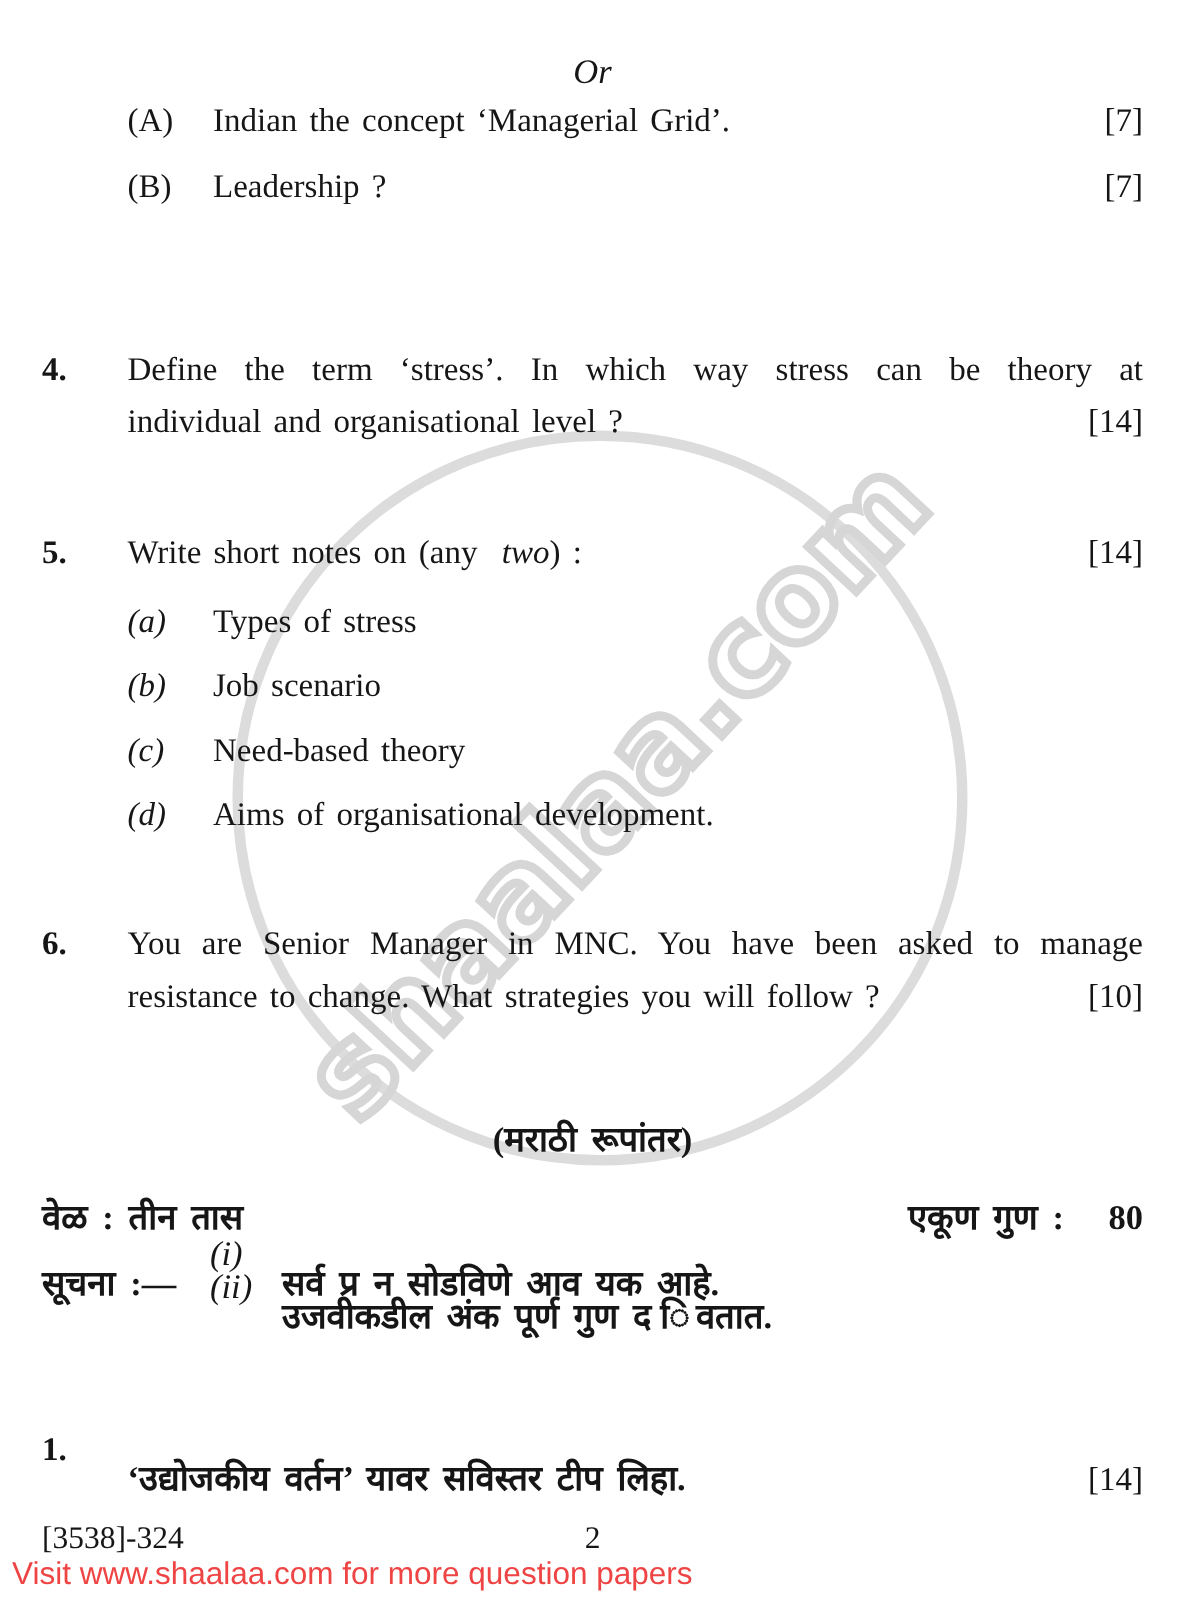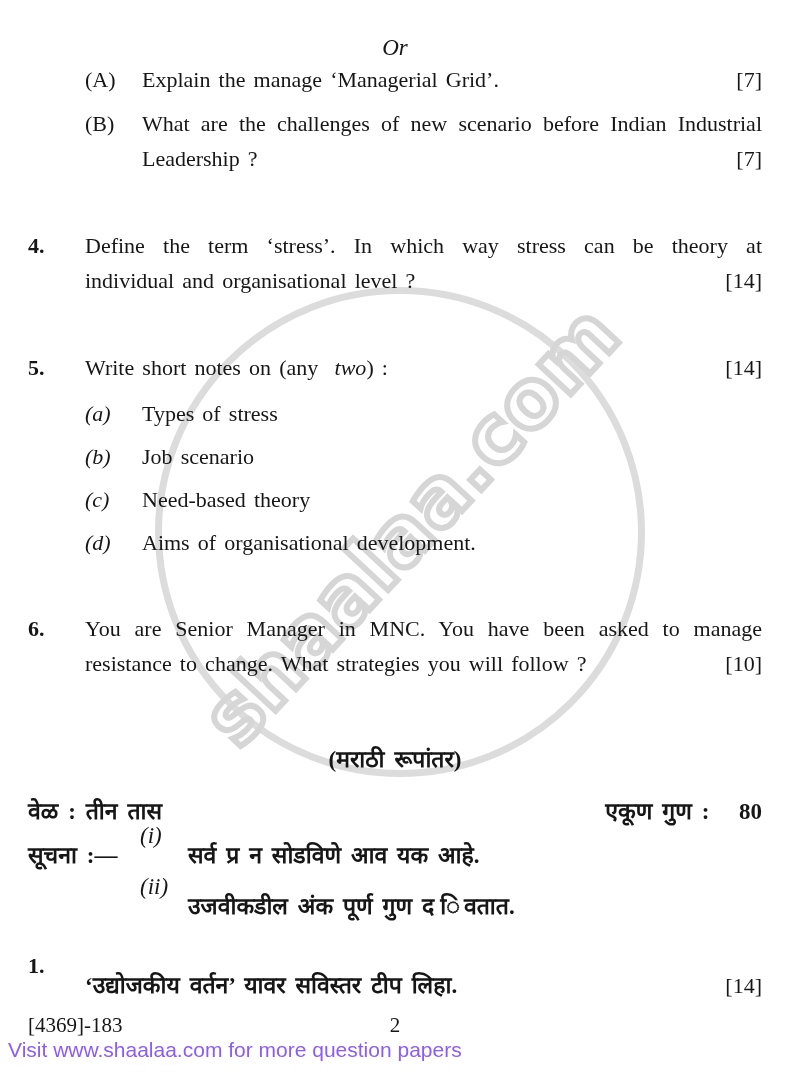--- a/index.html
+++ b/index.html
@@ -52,47 +52,46 @@
   .instr-label { position:absolute; left:0; top:0; }
   .ilbl { position:absolute; left:112px; top:0; font-style:italic; font-weight:normal; font-family:"Liberation Serif",serif; }
   .itext { position:absolute; left:160px; top:0;font-family:Liberation Serif, serif; }
   .mr-q .body { font-size:23px; }
   
   .footer-row { position:absolute; left:28px; top:1012px; width:734px; font-size:21px; line-height:26px; }
   .page-number { position:absolute; left:50%; transform:translateX(-50%); top:0; }
   .visit-line {
     position:absolute; left:8px; top:1037px; width:780px;
     font-family:"Liberation Sans","DejaVu Sans",sans-serif;
-    font-size:21px; line-height:26px; color:#8b5cf6; word-spacing:normal;
+    font-size:21px; line-height:26px; color:#ef4444; word-spacing:normal;
   }
 </style>
 </head>
 <body>
 
 <div class="page">
 
   <div class="wm-circle"></div>
   <div class="wm-text">shaalaa.com</div>
 
   <div class="or-heading">Or</div>
 
   <div class="subrow en" style="top:62px">
     <span class="lbl">(A)</span>
     <div class="body">
       <div class="lline">
-        <span>Explain the manage ‘Managerial Grid’.</span>
+        <span>Indian the concept ‘Managerial Grid’.</span>
       </div>
       <span class="marks">[7]</span>
     </div>
   </div>
 
   <div class="subrow en" style="top:106px">
     <span class="lbl">(B)</span>
     <div class="body">
-      <div class="jline">What are the challenges of new scenario before Indian Industrial</div>
       <div class="lline">Leadership ?</div>
       <span class="marks">[7]</span>
     </div>
   </div>
 
   <div class="row en" style="top:228px">
     <span class="num">4.</span>
     <div class="body">
       <div class="jline">Define the term ‘stress’. In which way stress can be theory at</div>
       <div class="lline">individual and organisational level ?</div>
@@ -149,32 +148,32 @@
   <div class="time-row dev">
     <span>वेळ : तीन तास</span>
     <span>एकूण गुण : &nbsp;&nbsp;80</span>
   </div>
 
   <div class="instr-row" style="top:818px">
     <span class="instr-label dev">सूचना :—</span>
     <span class="ilbl">(i)</span>
     <span class="itext dev">सर्व प्र न सोडविणे आव यक आहे.</span>
   </div>
-  <div class="instr-row" style="top:869px">
+  <div class="instr-row" style="top:840px">
     <span class="ilbl">(ii)</span>
     <span class="itext dev">उजवीकडील अंक पूर्ण गुण द िवतात.</span>
   </div>
 
   <div class="row mr-q" style="top:948px">
     <span class="num">1.</span>
     <div class="body dev">
       <div class="lline">‘उद्योजकीय वर्तन’ यावर सविस्तर टीप लिहा.</div>
       <span class="marks" style="font-family:'Liberation Serif',serif;font-weight:normal;font-size:22px">[14]</span>
     </div>
   </div>
 
   <div class="footer-row">
-    <span>[4369]-183</span>
+    <span>[3538]-324</span>
     <span class="page-number">2</span>
   </div>
   <div class="visit-line">Visit www.shaalaa.com for more question papers</div>
 
 </div>
 
 </body></html>

